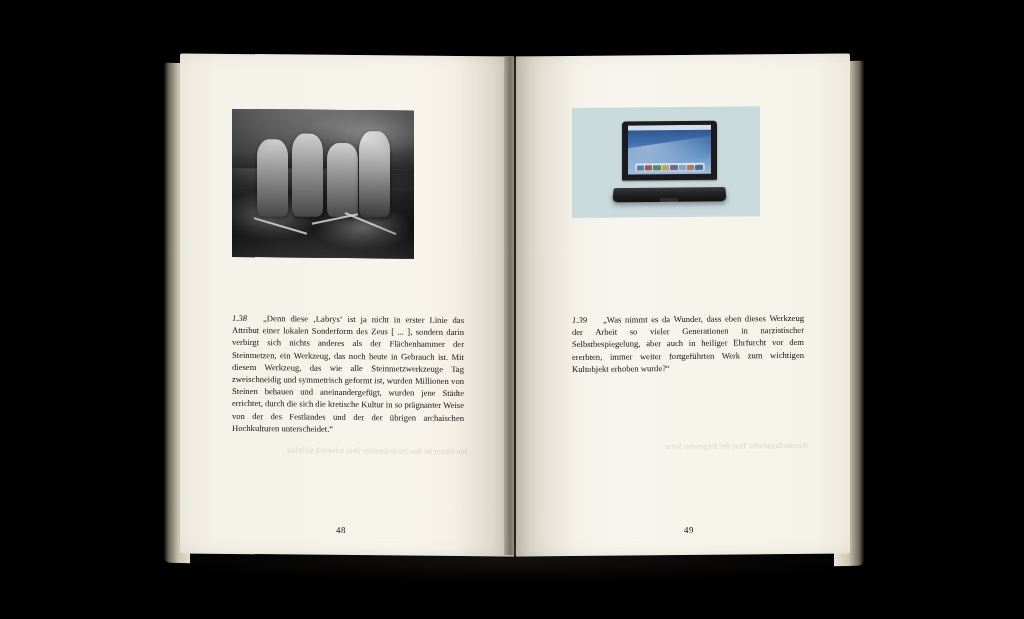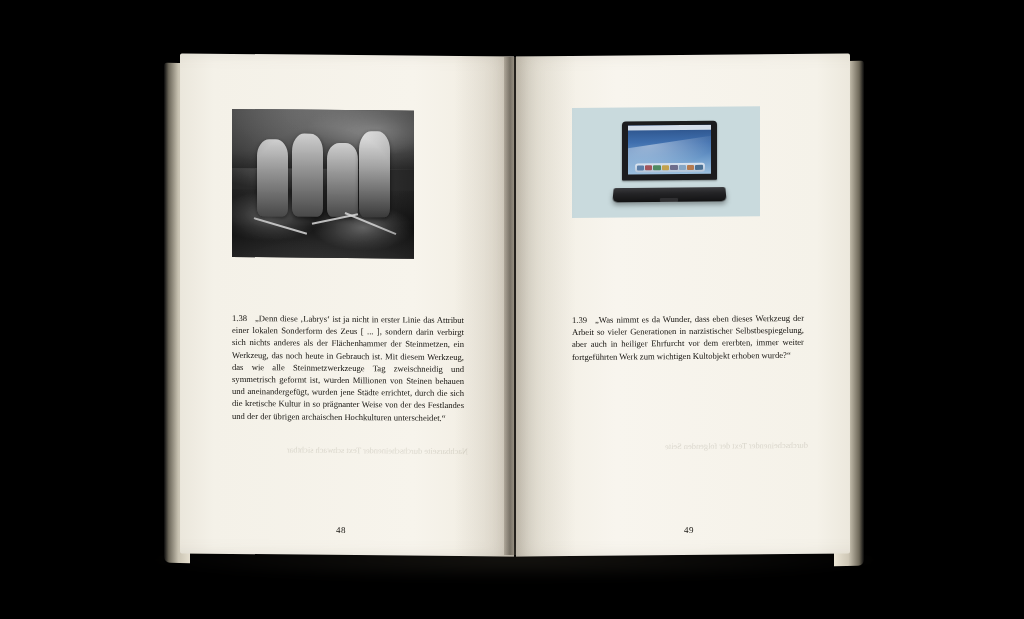--- a/index.html
+++ b/index.html
@@ -270,21 +270,22 @@
     top: 258px;
     width: 232px;
   }
   .textblock.right-text {
     left: 56px;
     top: 258px;
     width: 232px;
   }
   .para-num {
     display: inline-block;
-    margin-right: 8px;
+    margin-right: 16px;
+    font-style: italic;
   }
 
   .folio {
     position: absolute;
     width: 100%;
     text-align: center;
     font-size: 9px;
     color: #1a1813;
     letter-spacing: 0.4px;
   }

